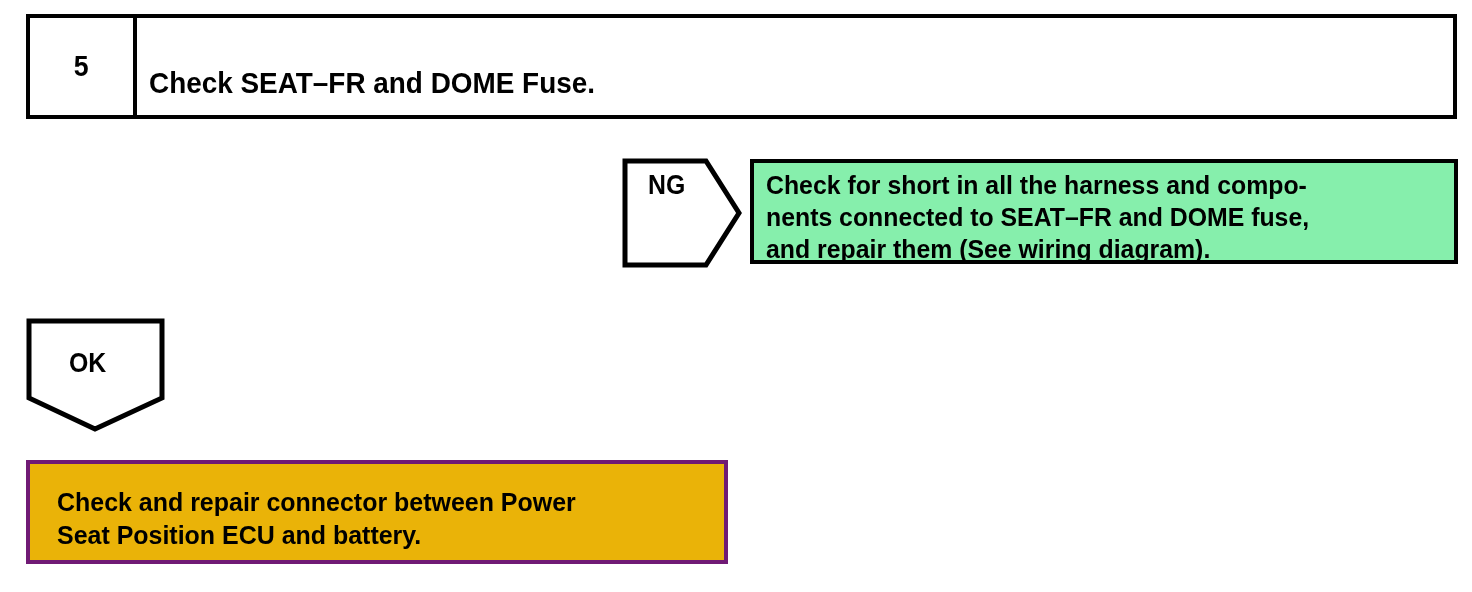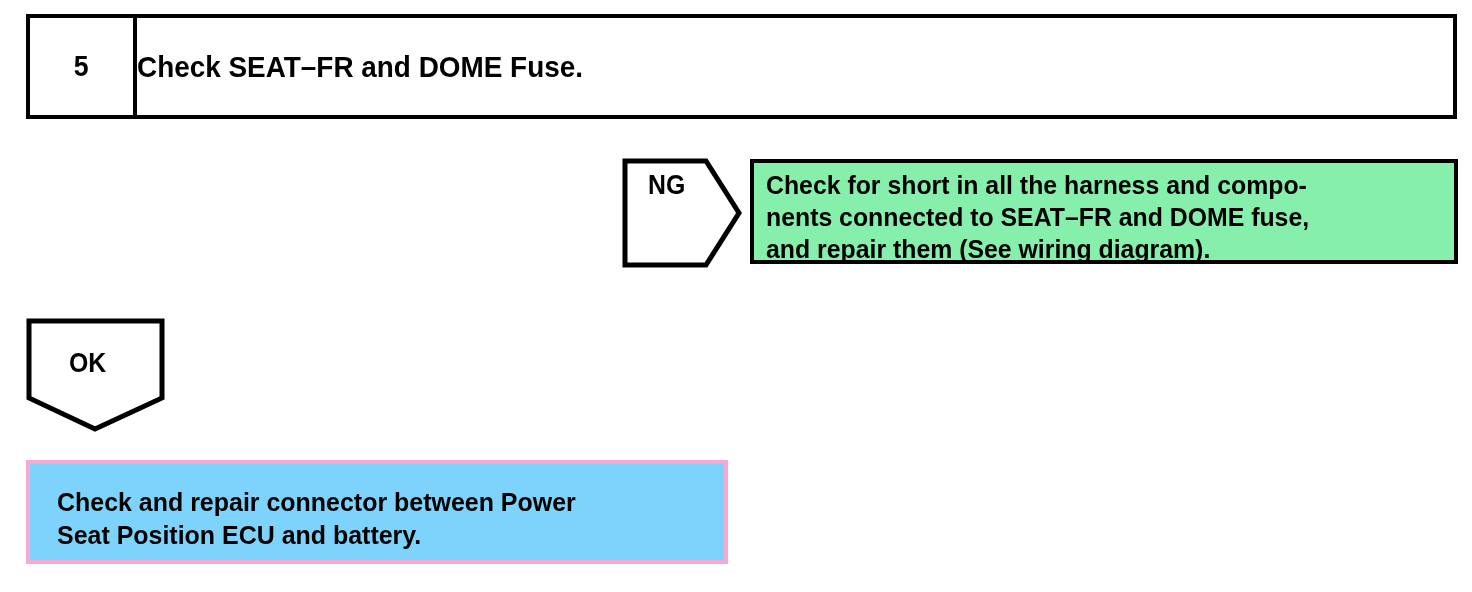--- a/index.html
+++ b/index.html
@@ -44,26 +44,26 @@
   .step-num-text {
     font-size: 29px;
     font-weight: bold;
     color: #000000;
     letter-spacing: 0px;
     transform: scaleX(0.92);
   }
   .step-title-cell {
     position: absolute;
     left: 107px;
-    top: 0;
+    top: 16px;
     right: 0;
     height: 100%;
     display: flex;
     align-items: center;
-    padding-left: 0;
+    padding-left: 12px;
     box-sizing: border-box;
   }
   .step-title-text {
     font-size: 30px;
     font-weight: bold;
     color: #000000;
     white-space: nowrap;
     transform: scaleX(0.93);
     transform-origin: left center;
   }
@@ -133,22 +133,22 @@
   }
 
   
   .result-box {
     position: absolute;
     left: 26px;
     top: 460px;
     width: 702px;
     height: 104px;
     box-sizing: border-box;
-    border: 4px solid #f9a8d4;
-    background: #7dd3fc;
+    border: 4px solid #701a75;
+    background: #eab308;
   }
   .result-box-text {
     position: absolute;
     left: 27px;
     top: 22px;
     right: 6px;
     font-size: 26px;
     font-weight: bold;
     line-height: 33px;
     color: #000000;

